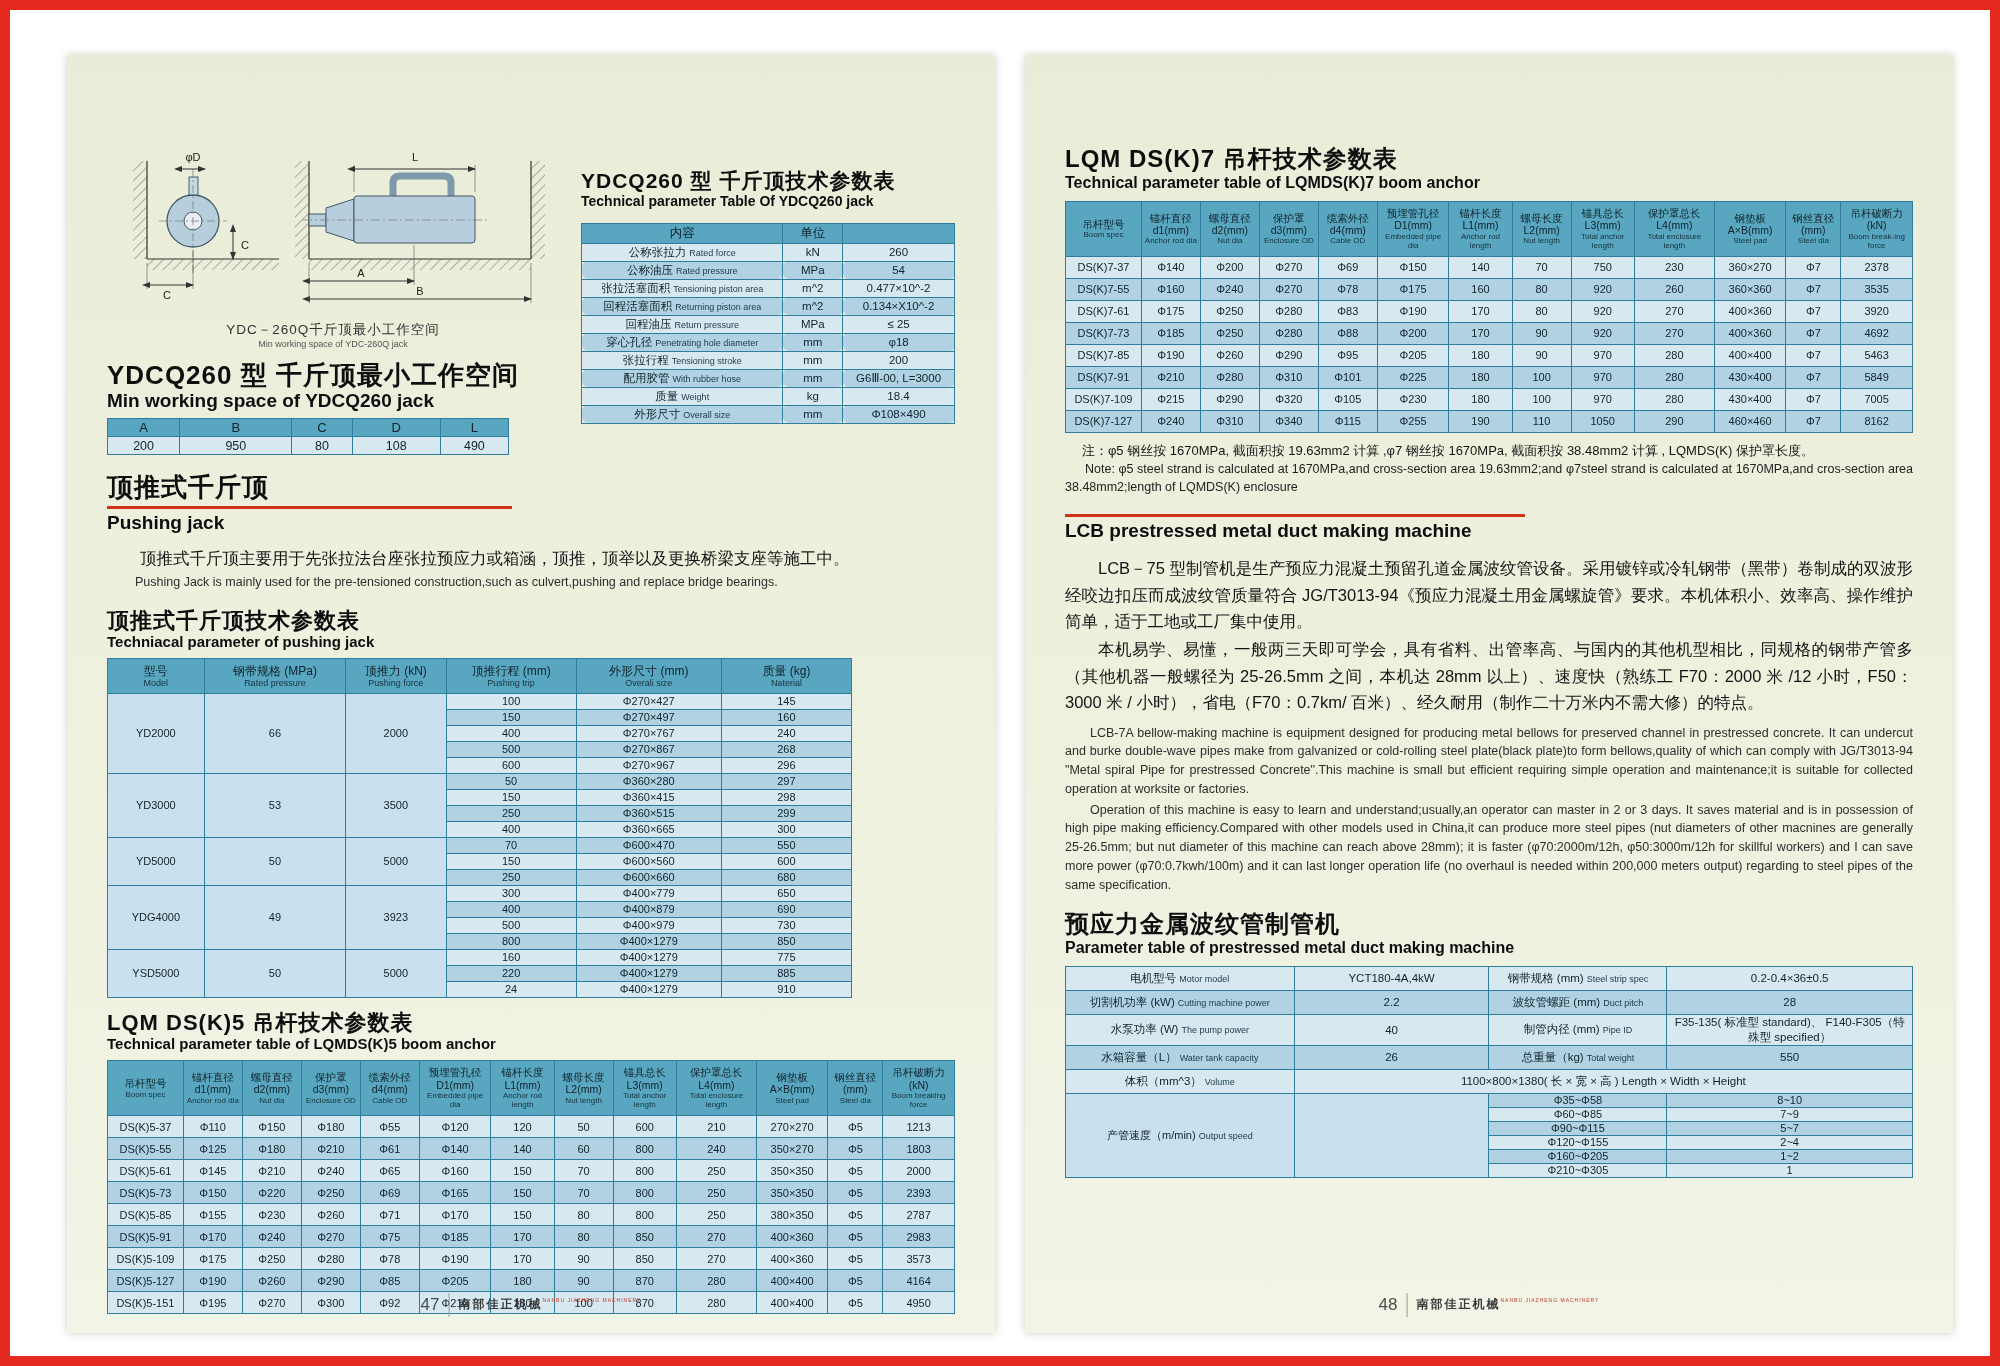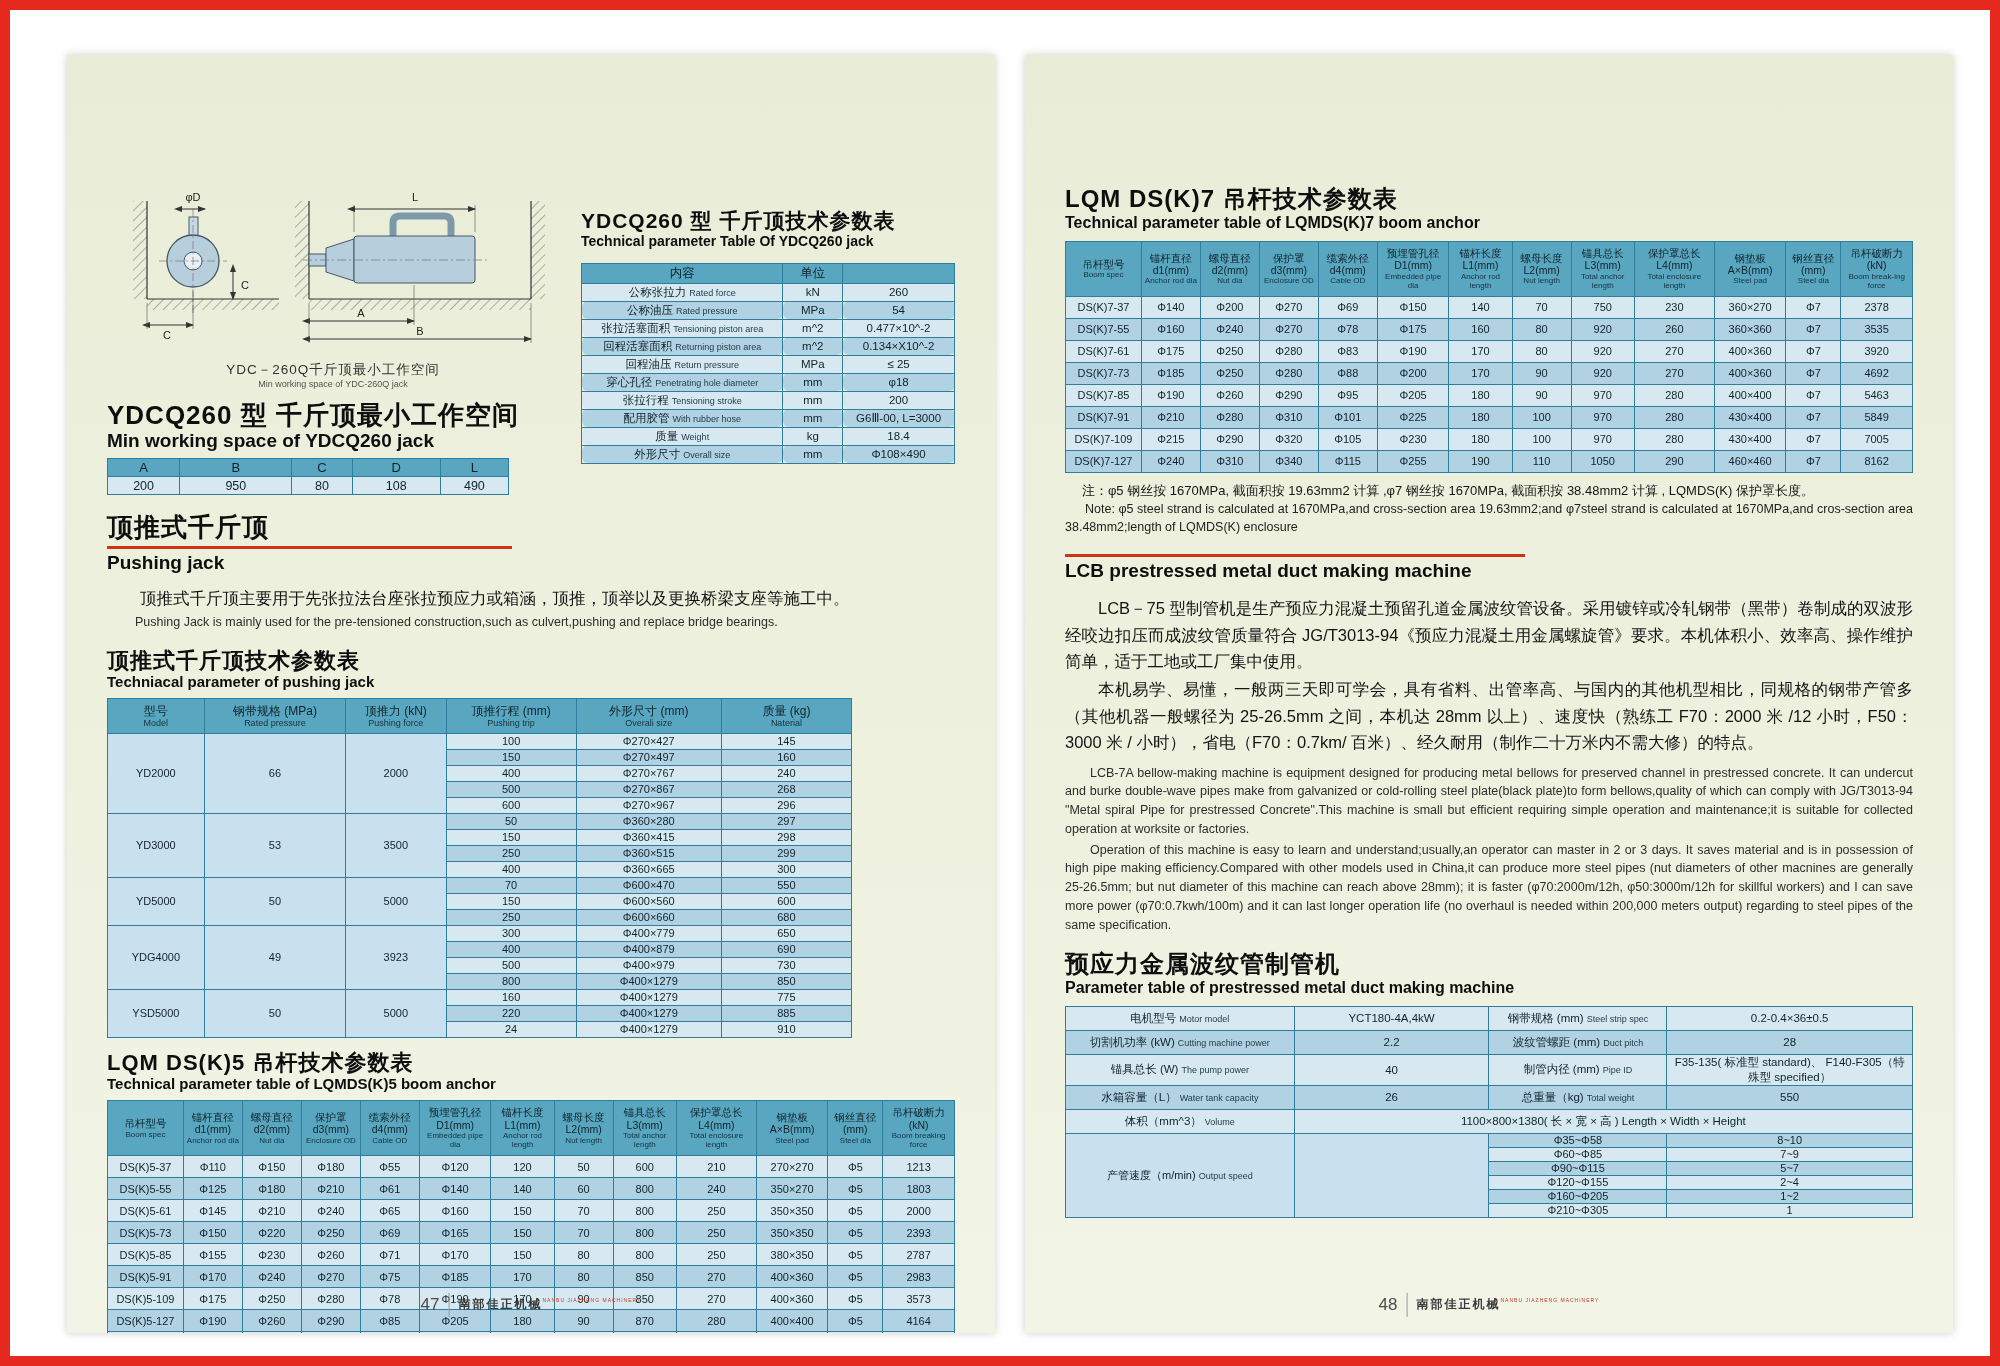--- a/index.html
+++ b/index.html
@@ -1,20 +1,20 @@
 <!DOCTYPE html>
 <html><head>
 <meta charset="utf-8">
 <style>
   html,body{margin:0;padding:0;background:#ffffff;font-family:"Liberation Sans","DejaVu Sans",sans-serif;}
   .canvas{position:relative;width:2000px;height:1366px;background:#ffffff;box-sizing:border-box;border:10px solid #e62a1f;overflow:hidden;}
   .page{position:absolute;top:45px;width:928px;height:1278px;background:linear-gradient(180deg,#e9edd8 0%,#eef1de 55%,#f2f4e6 100%);box-shadow:0 0 8px rgba(60,60,40,.25);overflow:hidden;}
   .page-left{left:57px;}
   .page-right{left:1015px;}
-  .page-inner{padding:42px 40px 0 40px;margin-top:40px;}
+  .page-inner{padding:42px 40px 0 40px;}
 
   
   .h-cn1{font-size:26px;font-weight:bold;color:#0e0e0e;line-height:1.1;letter-spacing:1px;}
   .h-en1{font-size:19px;font-weight:bold;color:#0e0e0e;line-height:1.2;}
   .h-cn2{font-size:22px;font-weight:bold;color:#0e0e0e;line-height:1.15;letter-spacing:1px;}
   .h-en2{font-size:15px;font-weight:bold;color:#0e0e0e;line-height:1.25;}
   .redline{height:3px;background:#d23317;margin:4px 0 3px 0;}
 
   
   .para-cn{font-size:16.5px;line-height:1.6;color:#141414;text-indent:2em;margin:10px 0 2px 0;text-align:justify;}
@@ -898,21 +898,21 @@
                   <td><span class="cn">钢带规格 (mm)</span><span class="en">Steel strip spec</span></td>
                   <td>0.2-0.4×36±0.5</td>
                 </tr>
                 <tr>
                   <td><span class="cn">切割机功率 (kW)</span><span class="en">Cutting machine power</span></td>
                   <td>2.2</td>
                   <td><span class="cn">波纹管螺距 (mm)</span><span class="en">Duct pitch</span></td>
                   <td>28</td>
                 </tr>
                 <tr>
-                  <td><span class="cn">锚具总长 (W)</span><span class="en">The pump power</span></td>
+                  <td><span class="cn">水泵功率 (W)</span><span class="en">The pump power</span></td>
                   <td>40</td>
                   <td><span class="cn">制管内径 (mm)</span><span class="en">Pipe ID</span></td>
                   <td>F35-135( 标准型 standard)、 F140-F305（特殊型 specified）</td>
                 </tr>
                 <tr>
                   <td><span class="cn">水箱容量（L）</span><span class="en">Water tank capacity</span></td>
                   <td>26</td>
                   <td><span class="cn">总重量（kg)</span><span class="en">Total weight</span></td>
                   <td>550</td>
                 </tr>

